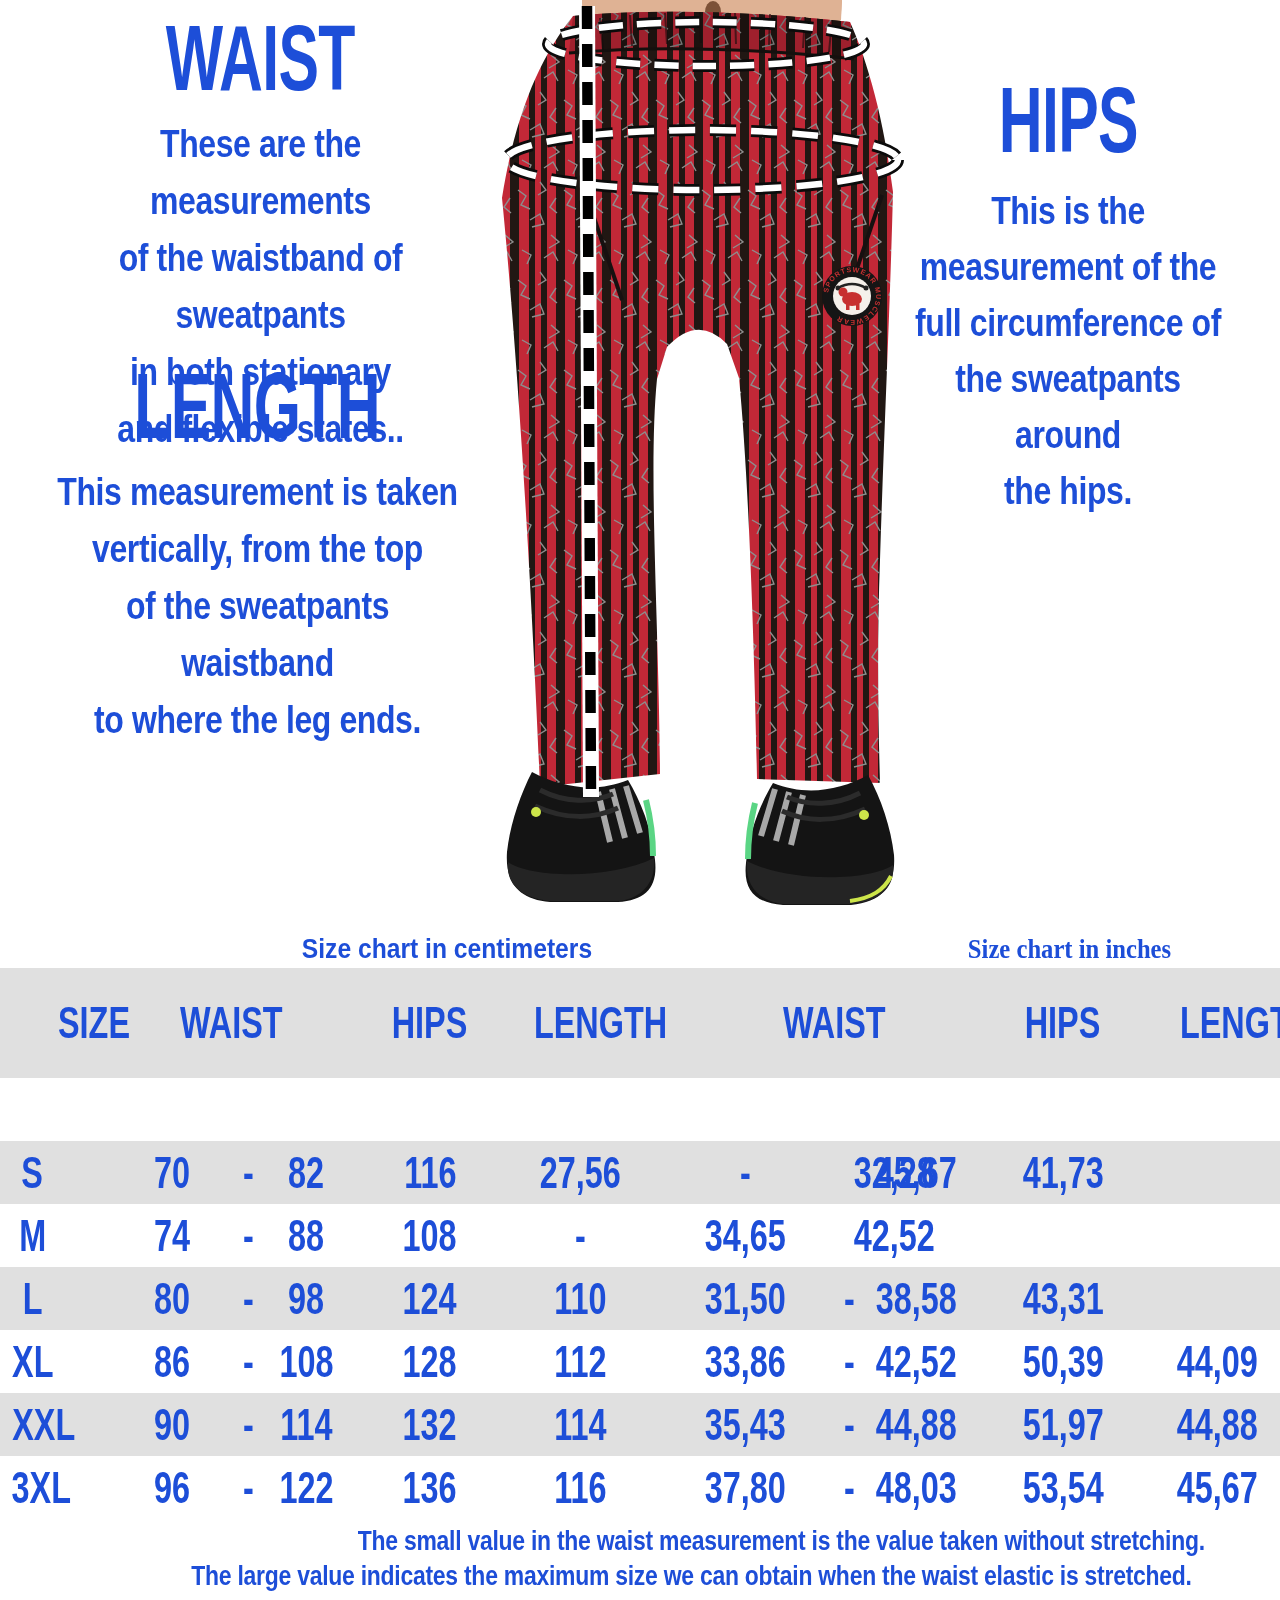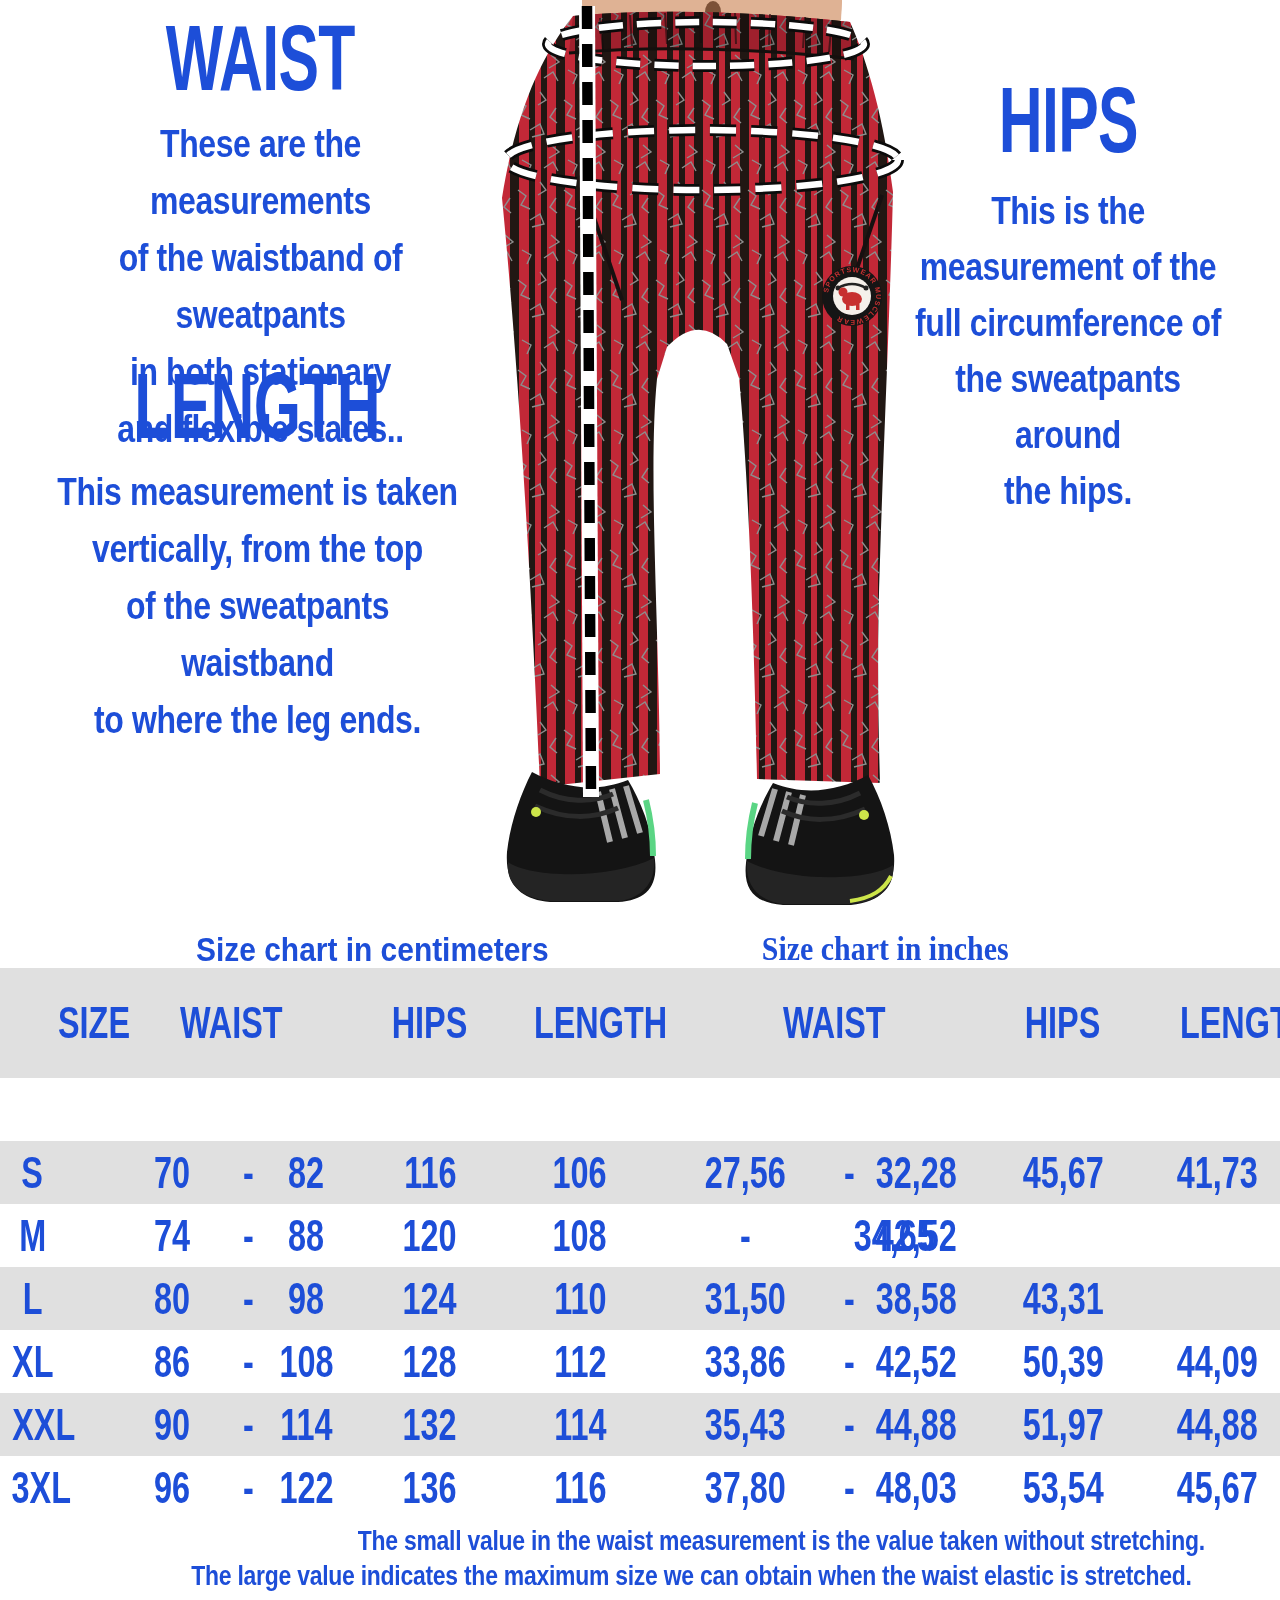--- a/index.html
+++ b/index.html
@@ -16,21 +16,21 @@
   .tblock h1{margin:0;font-size:92px;line-height:1.05;font-weight:700;letter-spacing:-1px;}
   .tblock .para{font-size:39px;font-weight:700;line-height:57px;margin-top:8px;letter-spacing:-.5px;}
   #waist-block{left:8px;top:10px;width:505px;}
   #length-block{left:0;top:358px;width:515px;}
   #hips-block{left:868px;top:72px;width:400px;}
   #hips-block .para{line-height:56px;margin-top:14px;}
   
   #figure{position:absolute;left:470px;top:0;width:430px;height:910px;}
   #figure svg{overflow:visible;}
   
-  .chart-title{position:absolute;top:928px;height:42px;font-size:34px;font-weight:700;text-align:left;line-height:42px;}
+  .chart-title{position:absolute;top:928px;height:42px;font-size:28px;font-weight:700;text-align:right;line-height:42px;}
   #title-cm{left:172px;width:440px;}
   #title-in{left:745px;width:440px;font-family:Liberation Serif, serif;}
   
   .t-grid{display:grid;grid-template-columns:110px 125px 26px 91px 156px 144px 186px 22px 112px 182px 126px;align-items:center;}
   #size-table{position:absolute;left:0;top:968px;width:1280px;}
   .t-head{height:110px;background:#e0e0e0;font-size:45px;font-weight:700;}
   .t-head .hc{text-align:center;}
   .hc-size{grid-column:1;padding-left:44px;}
   .hc-waist-cm{grid-column:2/5;}
   .hc-hips-cm{grid-column:5;}
@@ -190,33 +190,31 @@
       <div class="hc hc-length-in"><span class="cx">LENGTH</span></div>
     </div>
     <div class="t-gap"></div>
     <div>
         <div class="t-grid t-row stripe">
           <div class="t-cell size-cell"><span class="cx">S</span></div>
           <div class="t-cell"><span class="cx">70</span></div>
           <div class="t-cell"><span class="cx">-</span></div>
           <div class="t-cell"><span class="cx">82</span></div>
           <div class="t-cell"><span class="cx">116</span></div>
-          <div class="t-cell"><span class="cx">106</span></div>
           <div class="t-cell"><span class="cx">27,56</span></div>
           <div class="t-cell"><span class="cx">-</span></div>
           <div class="t-cell"><span class="cx">32,28</span></div>
           <div class="t-cell"><span class="cx">45,67</span></div>
           <div class="t-cell"><span class="cx">41,73</span></div>
         </div>
         <div class="t-grid t-row">
           <div class="t-cell size-cell"><span class="cx">M</span></div>
           <div class="t-cell"><span class="cx">74</span></div>
           <div class="t-cell"><span class="cx">-</span></div>
           <div class="t-cell"><span class="cx">88</span></div>
-          <div class="t-cell"><span class="cx">120</span></div>
           <div class="t-cell"><span class="cx">108</span></div>
           <div class="t-cell"><span class="cx">-</span></div>
           <div class="t-cell"><span class="cx">34,65</span></div>
           <div class="t-cell"><span class="cx">42,52</span></div>
         </div>
         <div class="t-grid t-row stripe">
           <div class="t-cell size-cell"><span class="cx">L</span></div>
           <div class="t-cell"><span class="cx">80</span></div>
           <div class="t-cell"><span class="cx">-</span></div>
           <div class="t-cell"><span class="cx">98</span></div>

